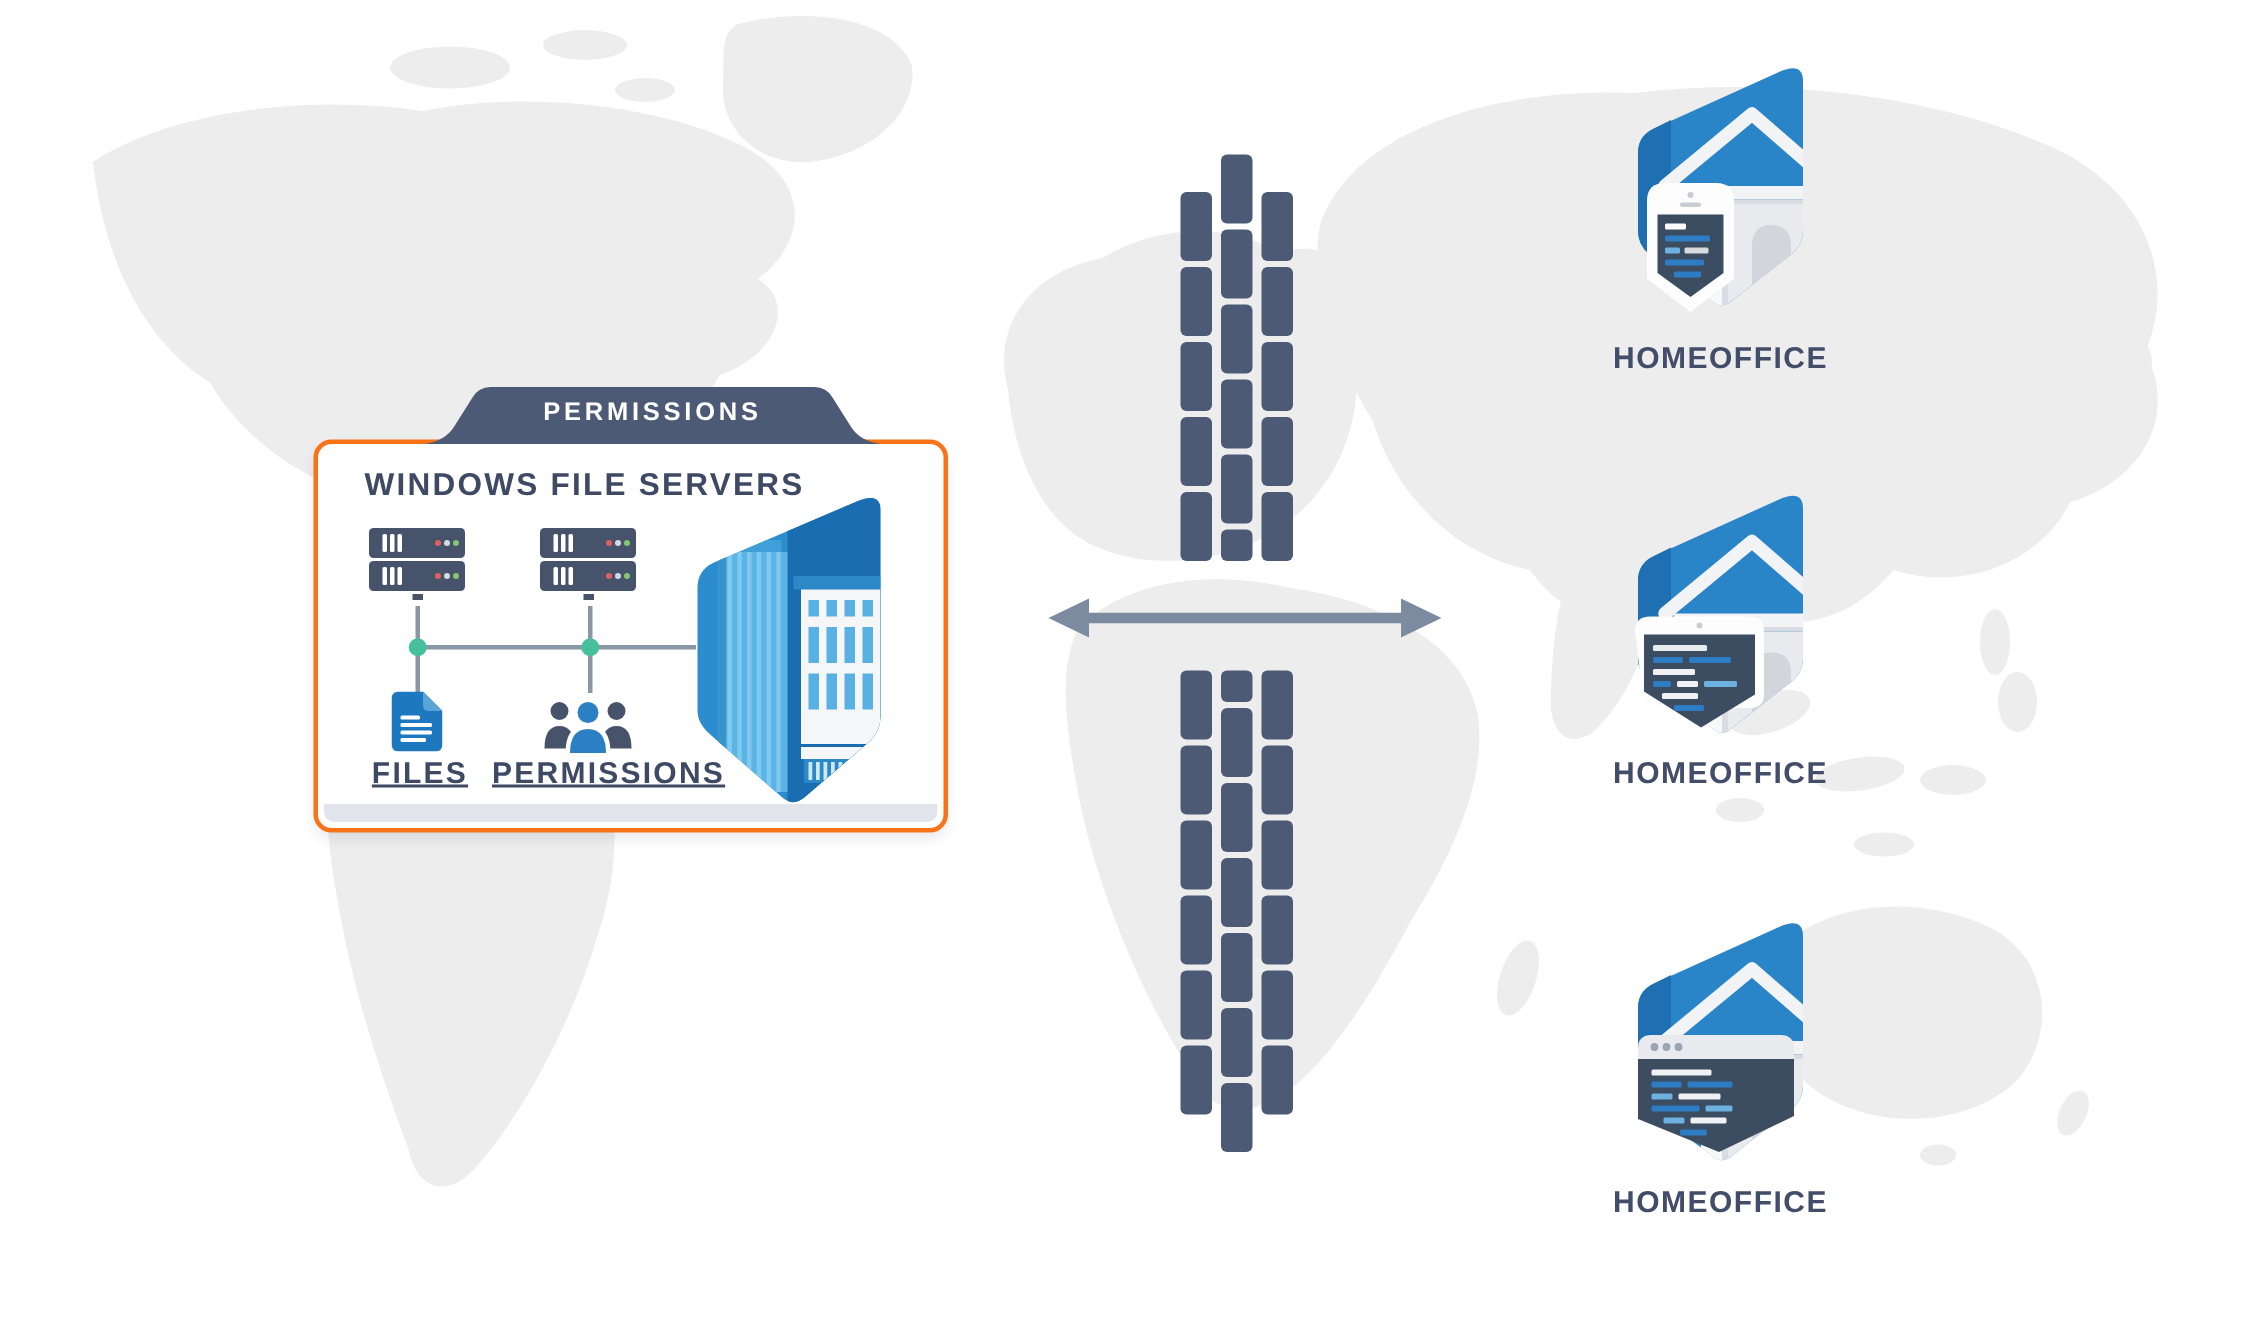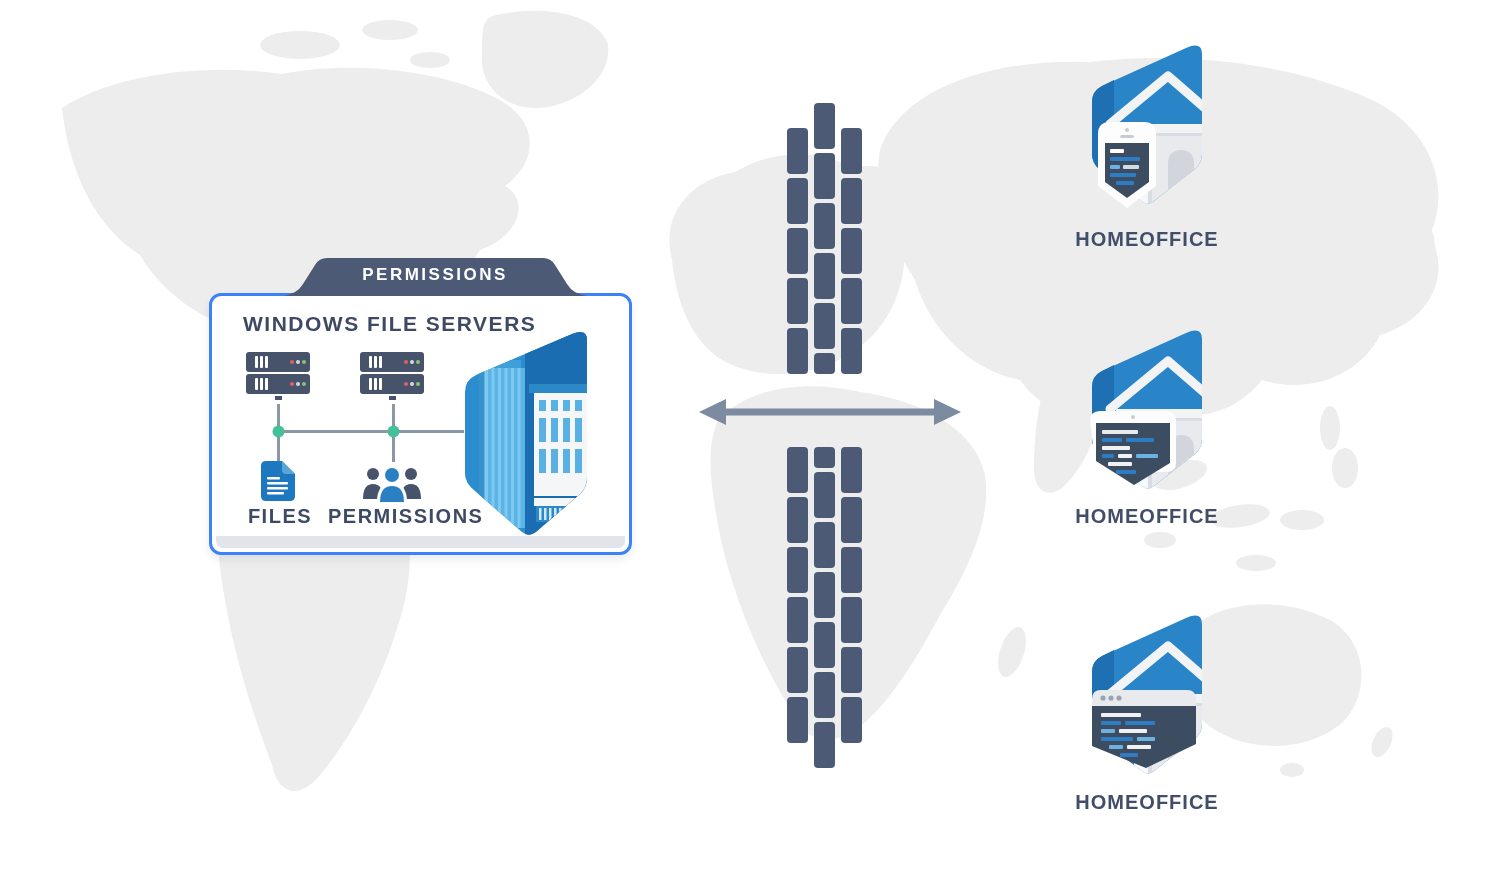--- a/index.html
+++ b/index.html
@@ -10,32 +10,32 @@
   svg{display:block;}
 
   
   .map{position:absolute;left:0;top:0;}
 
   
   .hq-tab{position:absolute;left:283px;top:258px;width:304px;height:38px;z-index:4;}
   .hq-tab-label{position:absolute;left:0;top:7px;width:100%;text-align:center;
     color:#ffffff;font-size:17px;font-weight:700;letter-spacing:2.5px;}
   .hq-box{position:absolute;left:209px;top:293px;width:423px;height:262px;background:#ffffff;
-    border:3px solid #3b82f6;border-radius:12px;box-sizing:border-box;z-index:3;
+    border:3px solid #f97316;border-radius:12px;box-sizing:border-box;z-index:3;
     box-shadow:0 5px 8px rgba(70,80,110,0.10);}
   .hq-base{position:absolute;left:4px;right:4px;bottom:4px;height:12px;background:#e1e4ea;
     border-radius:0 0 7px 7px;}
   .hq-title{position:absolute;left:31px;top:16px;color:#3e4a64;font-size:21px;font-weight:700;
     letter-spacing:1.5px;white-space:nowrap;}
   .server{position:absolute;width:64px;}
   .server-unit{position:relative;width:64px;height:20px;background:#47536b;border-radius:3px;margin-bottom:2px;}
   .server-bar{position:absolute;top:4px;width:3px;height:12px;background:#ffffff;border-radius:1px;}
   .led{position:absolute;top:8px;width:4px;height:4px;border-radius:50%;}
   .server-stand{margin:0 auto;width:7px;height:4px;background:#47536b;}
-  .hq-label{position:absolute;color:#3e4a64;font-size:20px;font-weight:700;letter-spacing:1.5px;text-align:center;}
+  .hq-label{position:absolute;color:#3e4a64;font-size:20px;font-weight:700;letter-spacing:1.5px;text-align:center;text-decoration:underline;}
 
   
   .wall-layer{position:absolute;left:0;top:0;width:1500px;height:880px;z-index:2;}
   .brick{position:absolute;width:21px;border-radius:4px;}
   .arrow{position:absolute;left:698px;top:398px;z-index:1;}
 
   
   .homeoffice-icon{position:absolute;width:132px;height:164px;}
   .homeoffice-label{position:absolute;width:160px;text-align:center;color:#424e69;
     font-size:20px;font-weight:700;letter-spacing:1px;}

